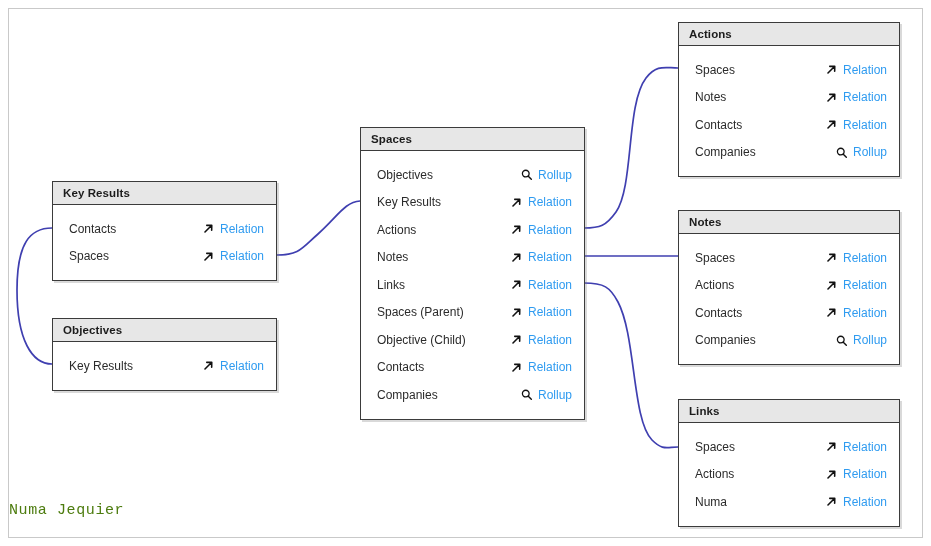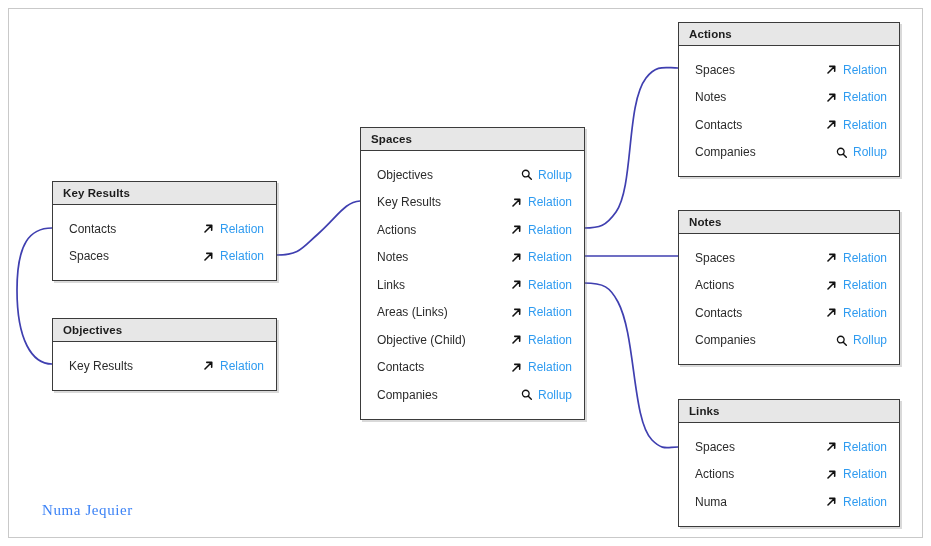--- a/index.html
+++ b/index.html
@@ -91,25 +91,25 @@
   .ico {
     display: inline-block;
     width: 13px;
     height: 13px;
     flex: 0 0 auto;
     line-height: 0;
   }
   .ico svg { display: block; }
   .watermark {
     position: absolute;
-    left: 42px;
+    left: 9px;
     top: 502px;
-    font-family: Liberation Serif, serif;
+    font-family: Liberation Mono, monospace;
     font-size: 15px;
-    color: #3b82f6;
+    color: #4d7c0f;
     letter-spacing: 0.6px;
     white-space: nowrap;
   }
 </style>
 </head>
 <body>
 
 <div id="canvas">
 
   <div id="frame"></div>
@@ -238,21 +238,21 @@
         <span class="row-type">
           <span class="ico">
             <svg viewBox="0 0 14 14" width="13" height="13">
                 <path d="M3.2 10.8 L10.2 3.8 M5.1 3.6 L10.5 3.5 L10.4 8.9" stroke="#111" stroke-width="1.7" fill="none" stroke-linecap="round" stroke-linejoin="round"></path>
               </svg>
           </span>
           <span class="type-label">Relation</span>
         </span>
       </div>
       <div class="row">
-        <span class="row-name">Areas (Links)</span>
+        <span class="row-name">Spaces (Parent)</span>
         <span class="row-type">
           <span class="ico">
             <svg viewBox="0 0 14 14" width="13" height="13">
                 <path d="M3.2 10.8 L10.2 3.8 M5.1 3.6 L10.5 3.5 L10.4 8.9" stroke="#111" stroke-width="1.7" fill="none" stroke-linecap="round" stroke-linejoin="round"></path>
               </svg>
           </span>
           <span class="type-label">Relation</span>
         </span>
       </div>
       <div class="row">

